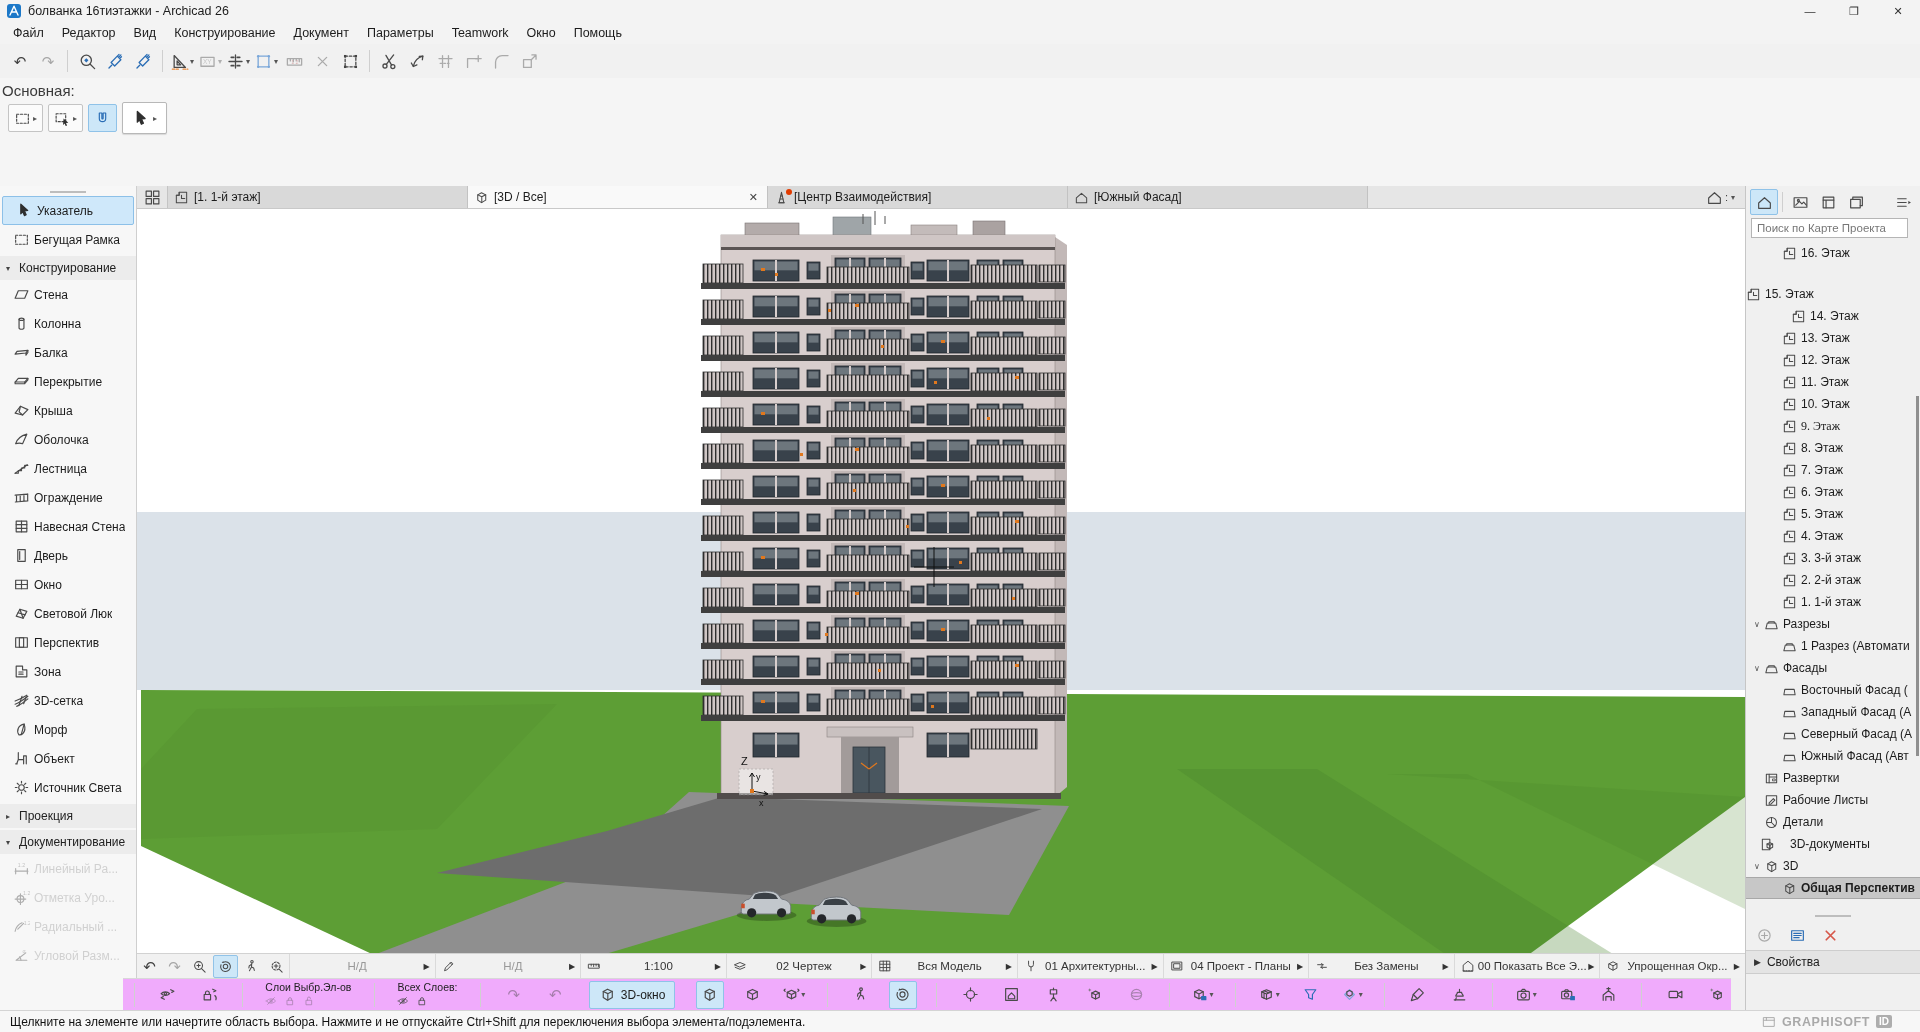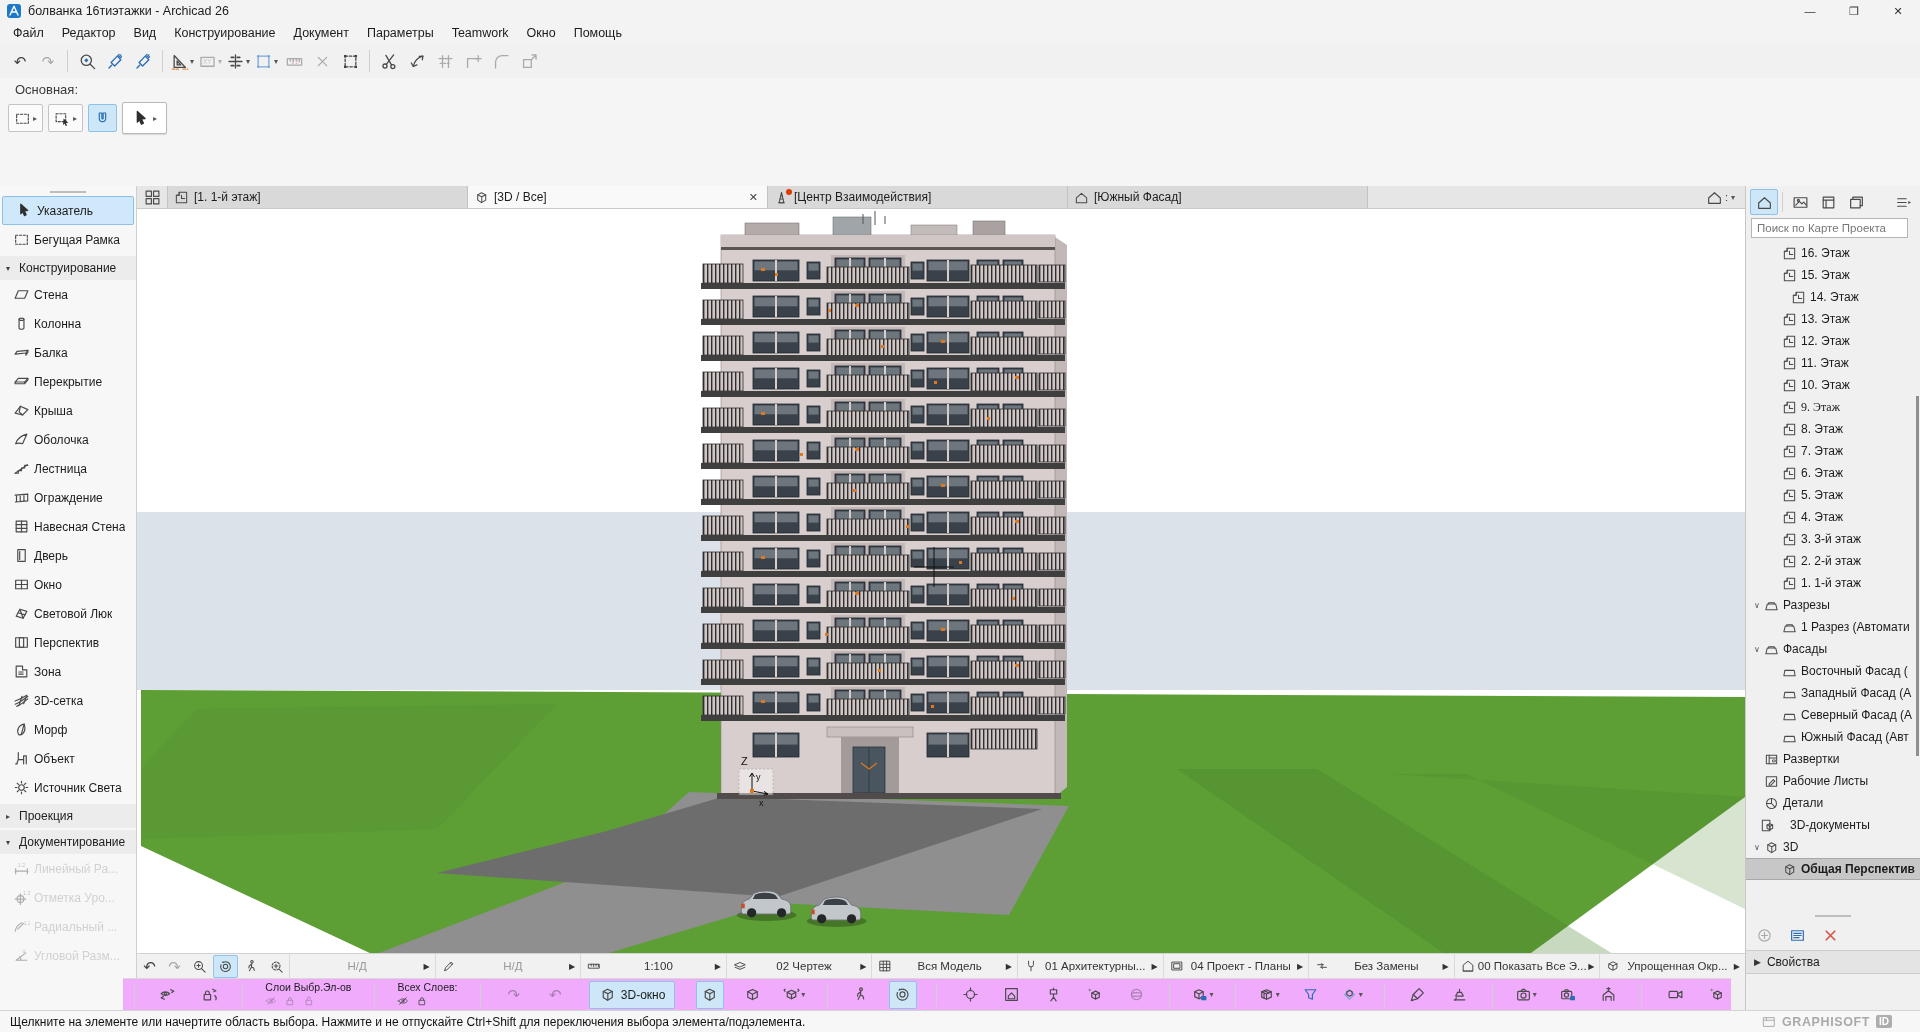--- a/index.html
+++ b/index.html
@@ -26,21 +26,21 @@
   
   #toolbar{left:0;top:44px;width:1920px;height:34px;background:#f1f1f1;display:flex;align-items:center;padding-left:6px;}
   .tb-btn{height:26px;min-width:26px;display:flex;align-items:center;justify-content:center;margin:0 1px;border-radius:2px;}
   .tb-btn .ic svg{width:19px;height:19px;}
   .dd{font-size:8px;color:#555;margin-left:1px;}
   .fly{font-size:8px;color:#555;margin-left:2px;}
   .tb-sep{width:1px;height:22px;background:#cfcfcf;margin:0 5px;}
 
   
   #contextbar{left:0;top:78px;width:1920px;height:108px;background:#f5f5f5;border-bottom:1px solid #cfcfcf;}
-  #ctx-label{position:absolute;left:15px;top:4px;font-size:13px;color:#3a3a3a;}
+  #ctx-label{position:absolute;left:2px;top:4px;font-size:15px;color:#3a3a3a;}
   #sel-row{position:absolute;left:8px;top:24px;display:flex;align-items:center;gap:5px;}
   .sm-btn{height:26px;padding:0 5px;display:flex;align-items:center;background:#fbfbfb;border:1px solid #c4c4c4;border-radius:2px;}
   .sm-btn.active{background:#cde7f8;border-color:#8fc2e8;}
   .sm-btn.big{height:30px;padding:0 9px;background:#ffffff;border:1px solid #b8b8b8;box-shadow:0 1px 1px rgba(0,0,0,.12);}
   .sm-btn.big .ic svg{width:19px;height:19px;}
 
   
   #tabbar{left:137px;top:186px;width:1608px;height:23px;background:#e6e6e6;display:flex;align-items:stretch;border-bottom:1px solid #c9c9c9;box-sizing:border-box;}
   .tab-ovr{width:30px;display:flex;align-items:center;justify-content:center;border-right:1px solid #c4c4c4;}
   .tab{width:300px;display:flex;align-items:center;padding:0 6px;font-size:12px;background:#d9d9d9;border-right:1px solid #c2c2c2;position:relative;box-sizing:border-box;}
@@ -1495,21 +1495,21 @@
   <div id="nav-tree">
       <div class="nav-row" style="padding-left: 36px;">
         <span class="ic">
           <svg viewBox="0 0 16 16">
             <path d="M5.5 2.5H13.5v11H2.5V5.5h3z"></path>
             <path d="M5.5 2.5v3h-3M8 5.5V9h3.5"></path>
           </svg>
         </span>
         <span>16. Этаж</span>
       </div>
-      <div class="nav-row" style="padding-left: 36px;">
+      <div class="nav-row" style=" margin-top: 19px;">
         <span class="ic">
           <svg viewBox="0 0 16 16">
             <path d="M5.5 2.5H13.5v11H2.5V5.5h3z"></path>
             <path d="M5.5 2.5v3h-3M8 5.5V9h3.5"></path>
           </svg>
         </span>
         <span>15. Этаж</span>
       </div>
       <div class="nav-row" style="padding-left: 45px;">
         <span class="ic">

